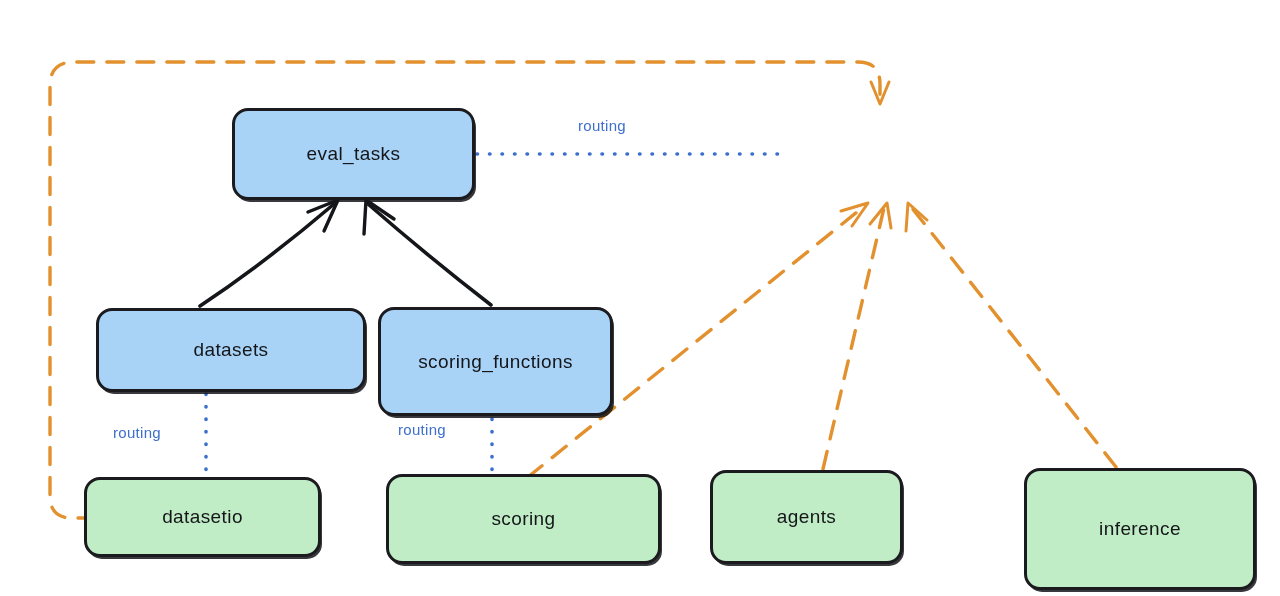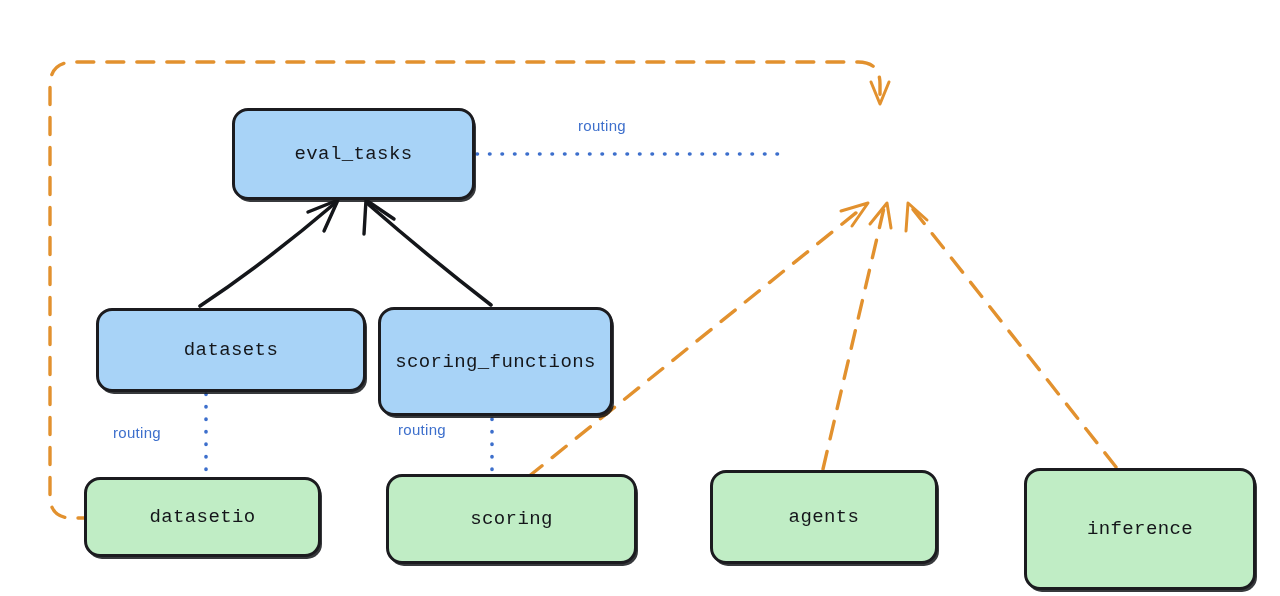--- a/index.html
+++ b/index.html
@@ -29,21 +29,21 @@
   .node {
     position: absolute;
     box-sizing: border-box;
     border: 3px solid #1b1b1f;
     border-radius: 16px;
     display: flex;
     align-items: center;
     justify-content: center;
     text-align: center;
     color: #14161a;
-    font-family: Liberation Mono, monospace;
+    font-family: Liberation Sans, sans-serif;
     font-size: 19px;
     letter-spacing: 0.4px;
     z-index: 3;
     box-shadow: 2px 3px 0 -1px rgba(20,22,26,0.85);
   }
   .node.blue  { background: #a8d3f7; }
   .node.green { background: #c0edc5; }
   .node .label { pointer-events: none; }
 
   .edge-label {
@@ -116,25 +116,25 @@
   </div>
 
   <div class="node blue" style="left:378px; top:307px; width:235px; height:109px;">
     <span class="label">scoring_functions</span>
   </div>
 
   <div class="node green" style="left:84px; top:477px; width:237px; height:80px;">
     <span class="label">datasetio</span>
   </div>
 
-  <div class="node green" style="left:386px; top:474px; width:251px; height:90px;">
+  <div class="node green" style="left:386px; top:474px; width:275px; height:90px;">
     <span class="label">scoring</span>
   </div>
 
-  <div class="node green" style="left:710px; top:470px; width:228px; height:94px;align-items:center;">
+  <div class="node green" style="left:710px; top:470px; width:193px; height:94px;align-items:center;">
     <span class="label">agents</span>
   </div>
 
   <div class="node green" style="left:1024px; top:468px; width:232px; height:122px;">
     <span class="label">inference</span>
   </div>
 
   <div class="edge-label" style="left:578px; top:117px;">routing</div>
 
   <div class="edge-label" style="left:113px; top:424px;">routing</div>

